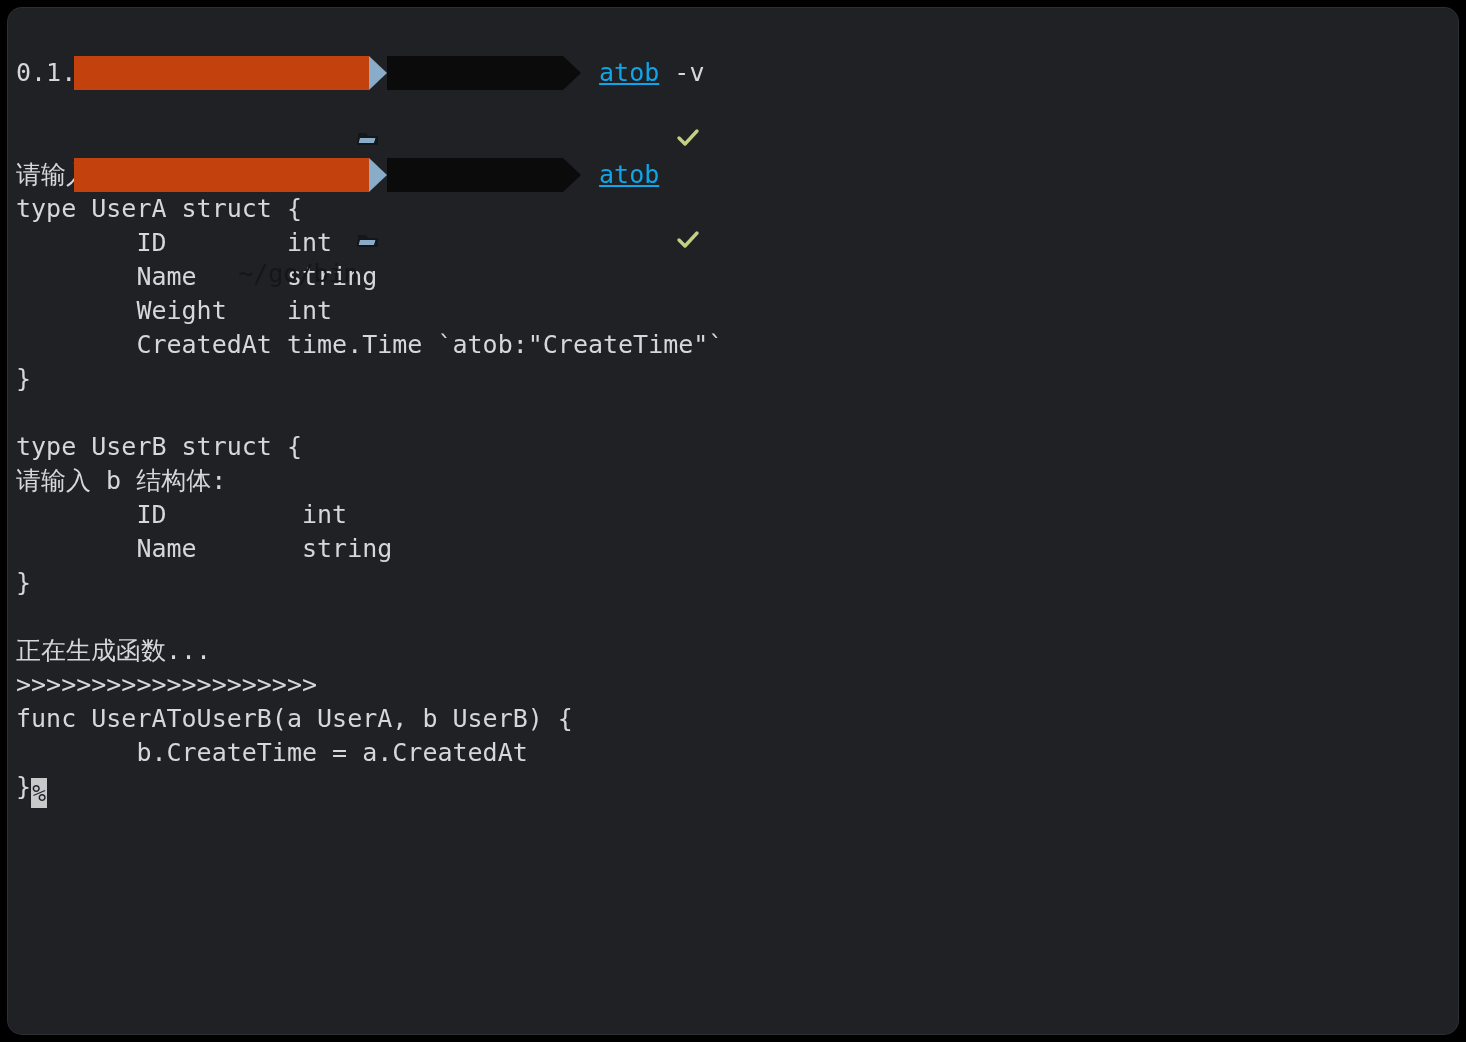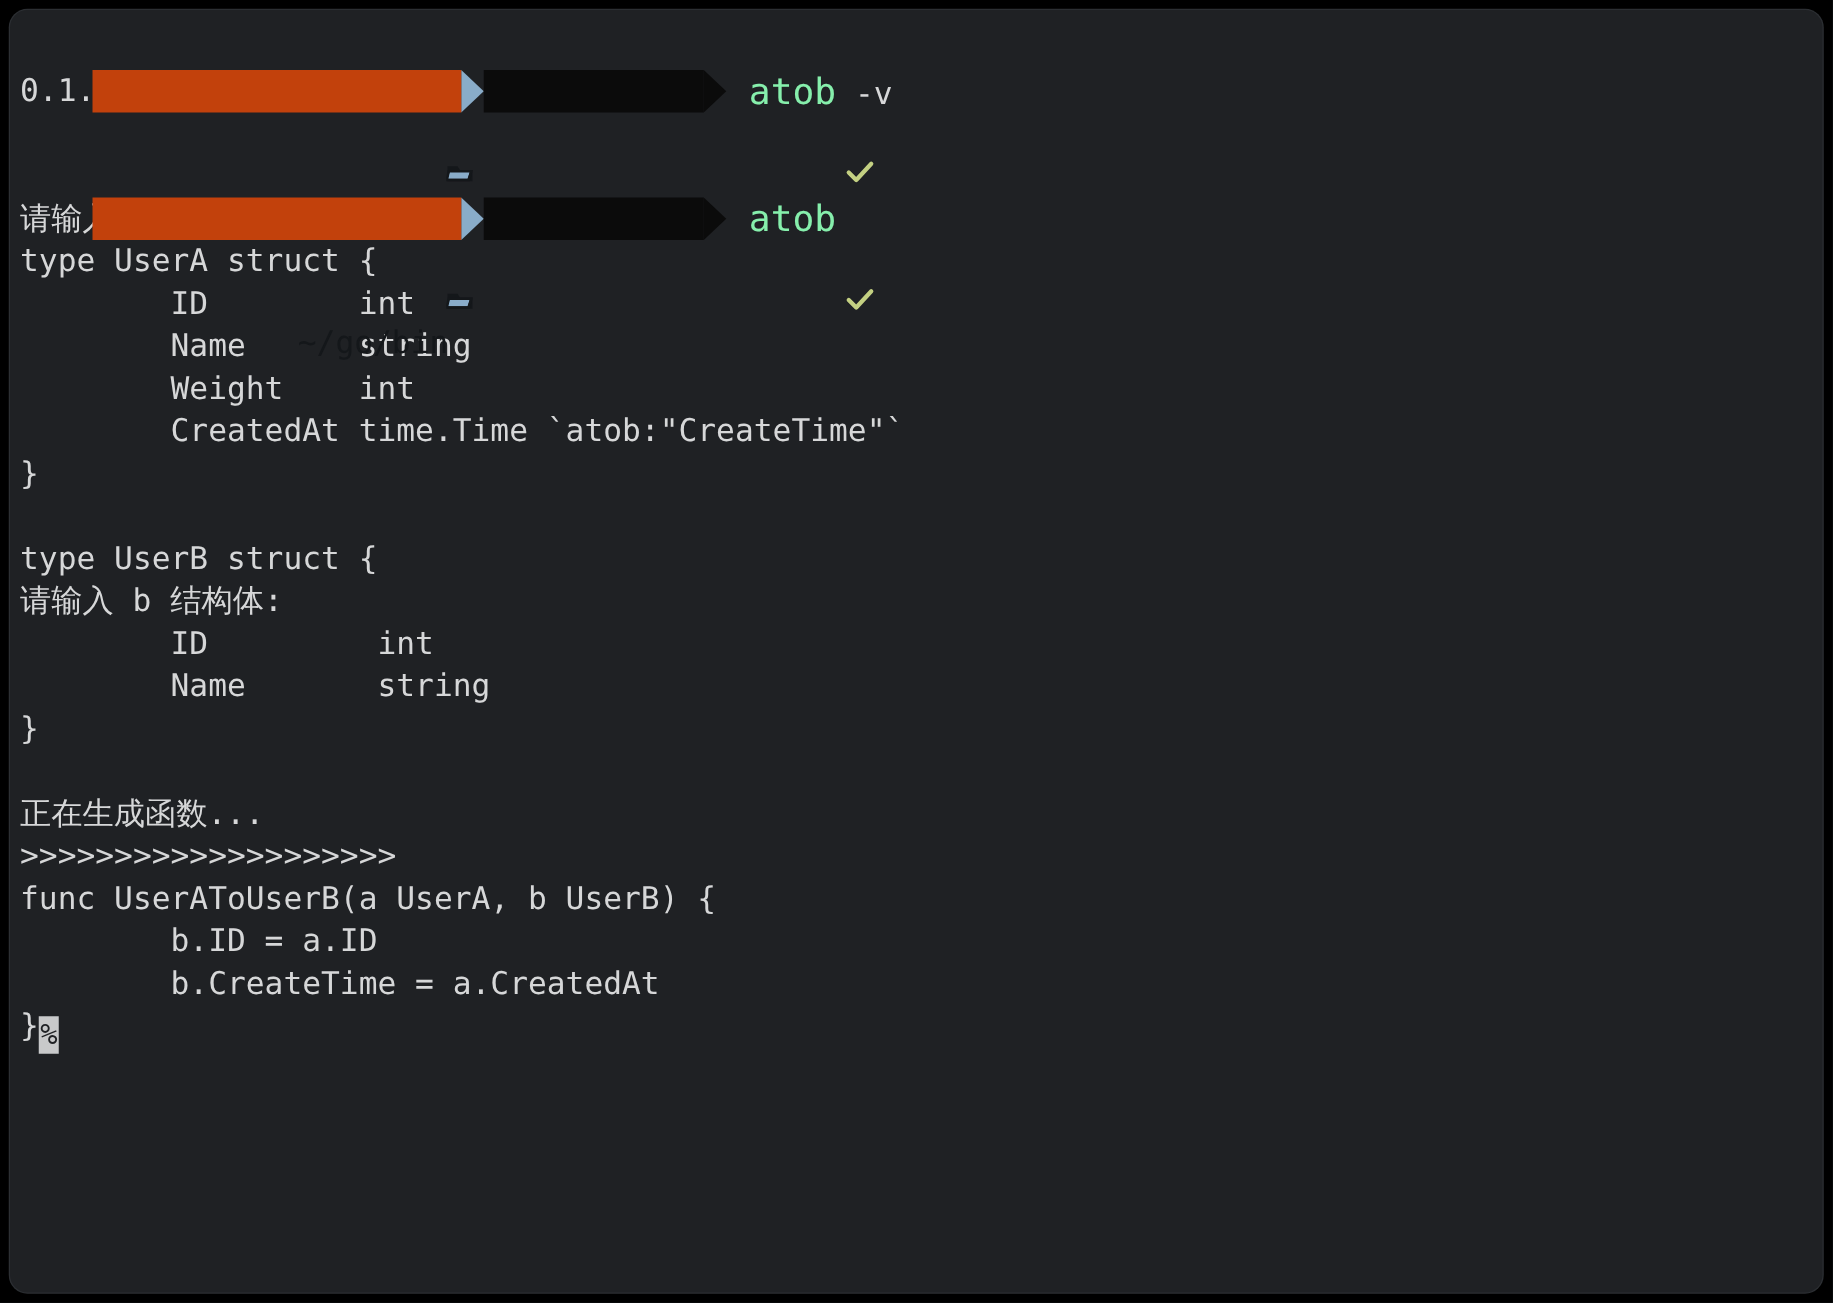--- a/index.html
+++ b/index.html
@@ -106,24 +106,25 @@
     display: inline-block;
     width: 0;
     height: 0;
     vertical-align: top;
     border-top: 17px solid transparent;
     border-bottom: 17px solid transparent;
     border-left: 18px solid #0b0b0b;
   }
 
   .cmd-name {
-    color: #86efac;
-    font-size: 29px;
+    color: #0ea5e9;
+    font-size: 25px;
     padding-left: 18px;
     white-space: pre;
+    text-decoration: underline;
   }
   .cmd-args {
     color: #d6d7d8;
     font-size: 25px;
     white-space: pre;
   }
 
   
   .cursor-block {
     display: inline-block;
@@ -192,19 +193,18 @@
     <div class="line blank"> </div>
     <div class="line">type UserB struct {</div>
     <div class="line">请输入 b 结构体:</div>
     <div class="line">        ID         int</div>
     <div class="line">        Name       string</div>
     <div class="line">}</div>
     <div class="line blank"> </div>
     <div class="line">正在生成函数...</div>
     <div class="line">&gt;&gt;&gt;&gt;&gt;&gt;&gt;&gt;&gt;&gt;&gt;&gt;&gt;&gt;&gt;&gt;&gt;&gt;&gt;&gt;</div>
     <div class="line">func UserAToUserB(a UserA, b UserB) {</div>
-    <div class="line">        b.ID = a.ID</div>
     <div class="line">        b.CreateTime = a.CreatedAt</div>
 
     <div class="line"><span>}</span><span class="cursor-block">%</span></div>
 
   </div>
 </div>
 
 </body></html>

